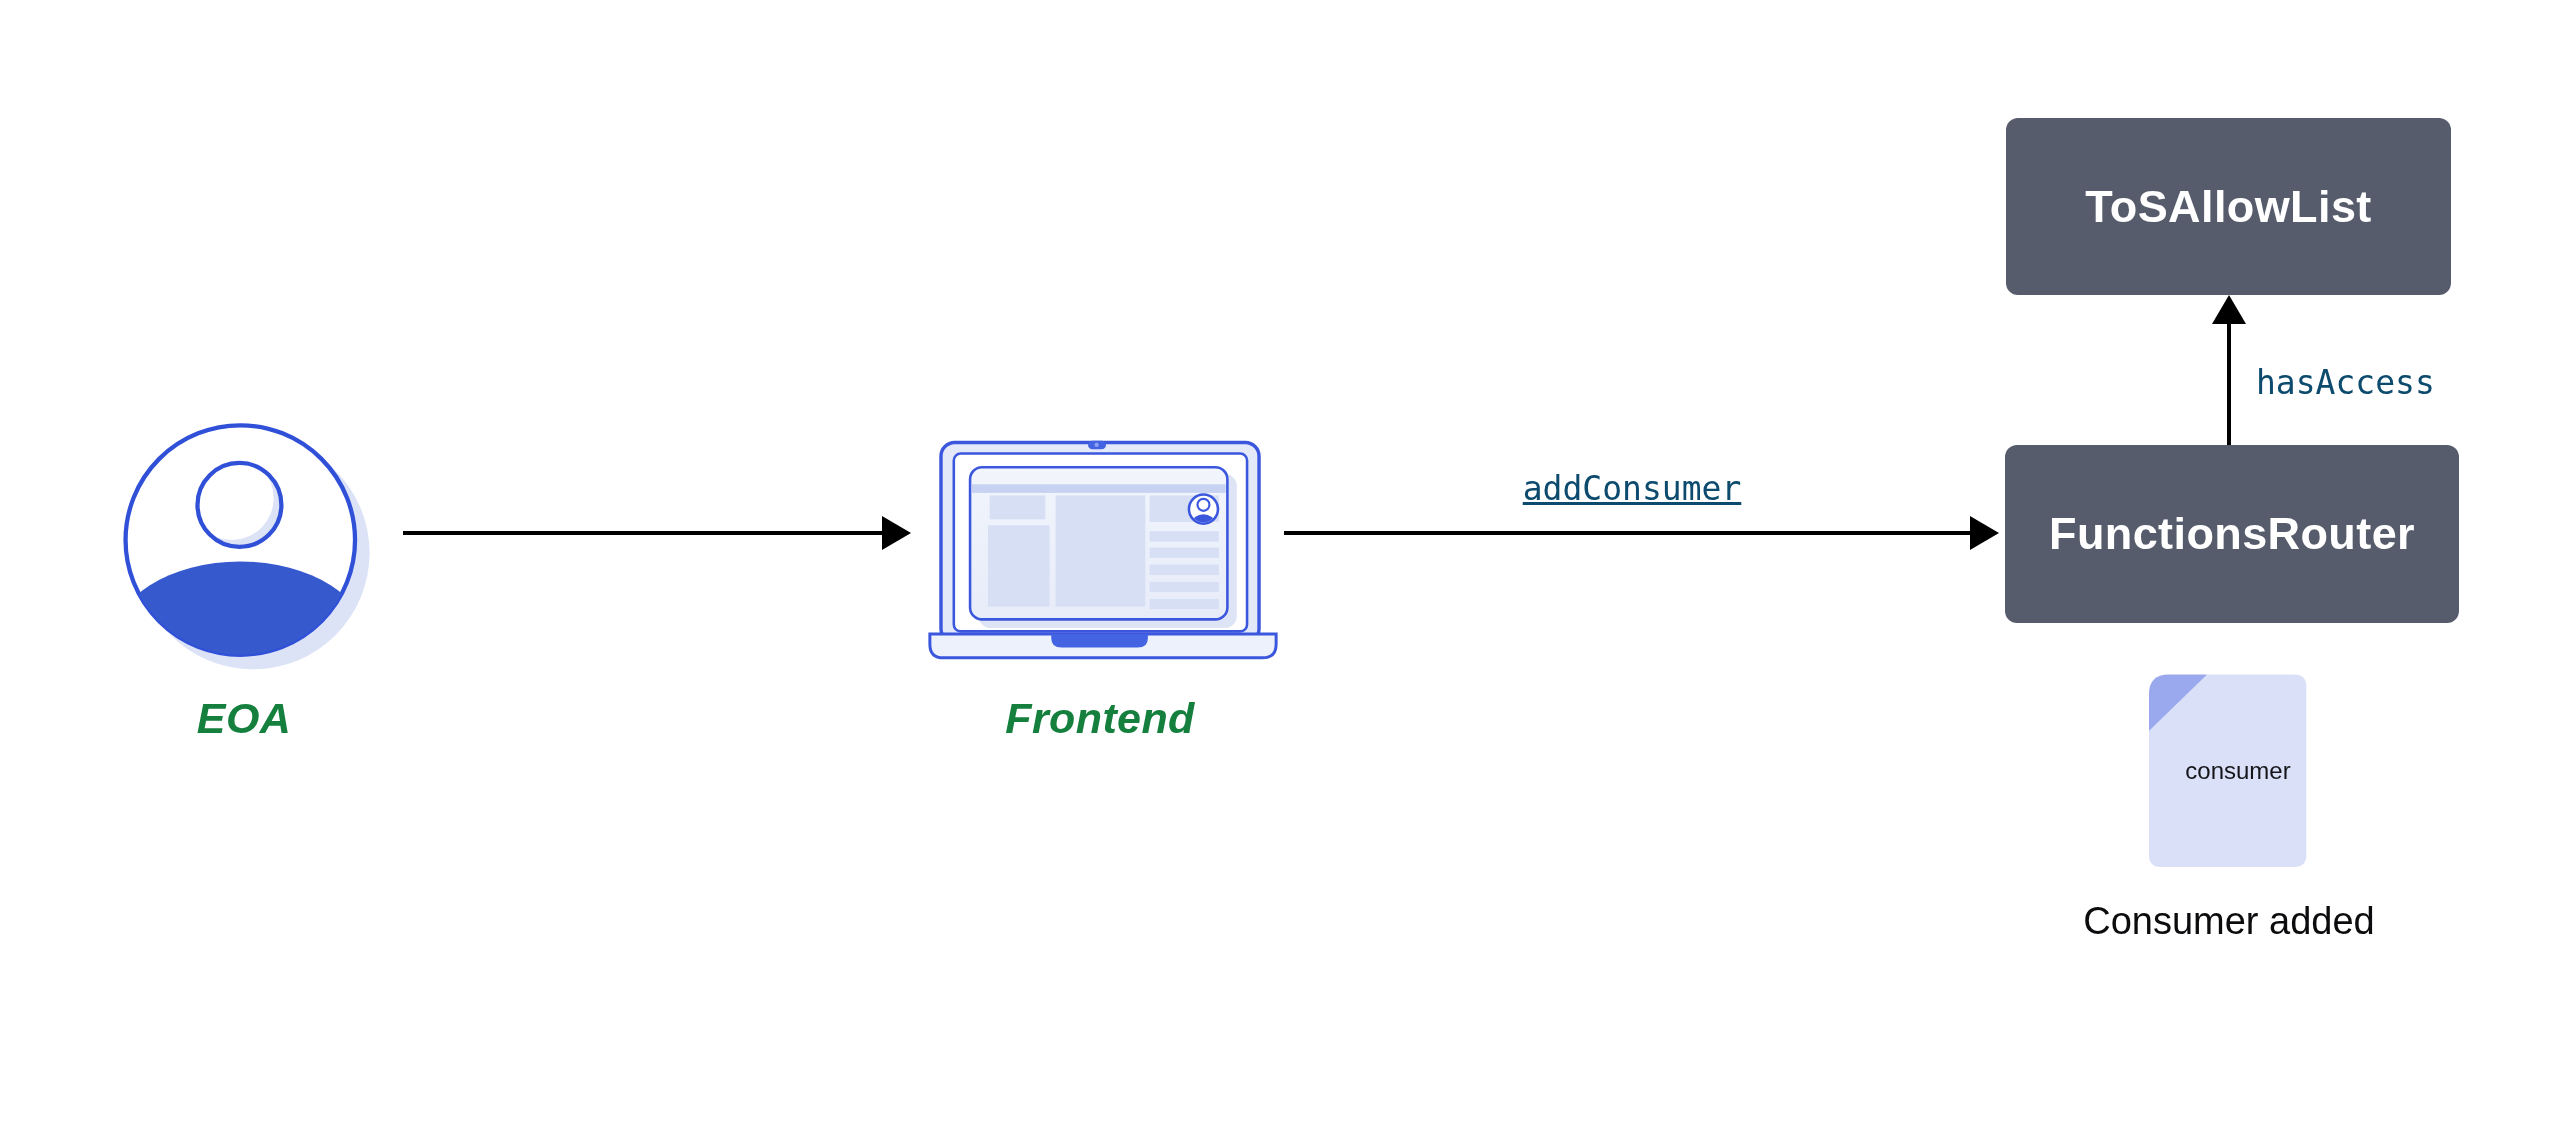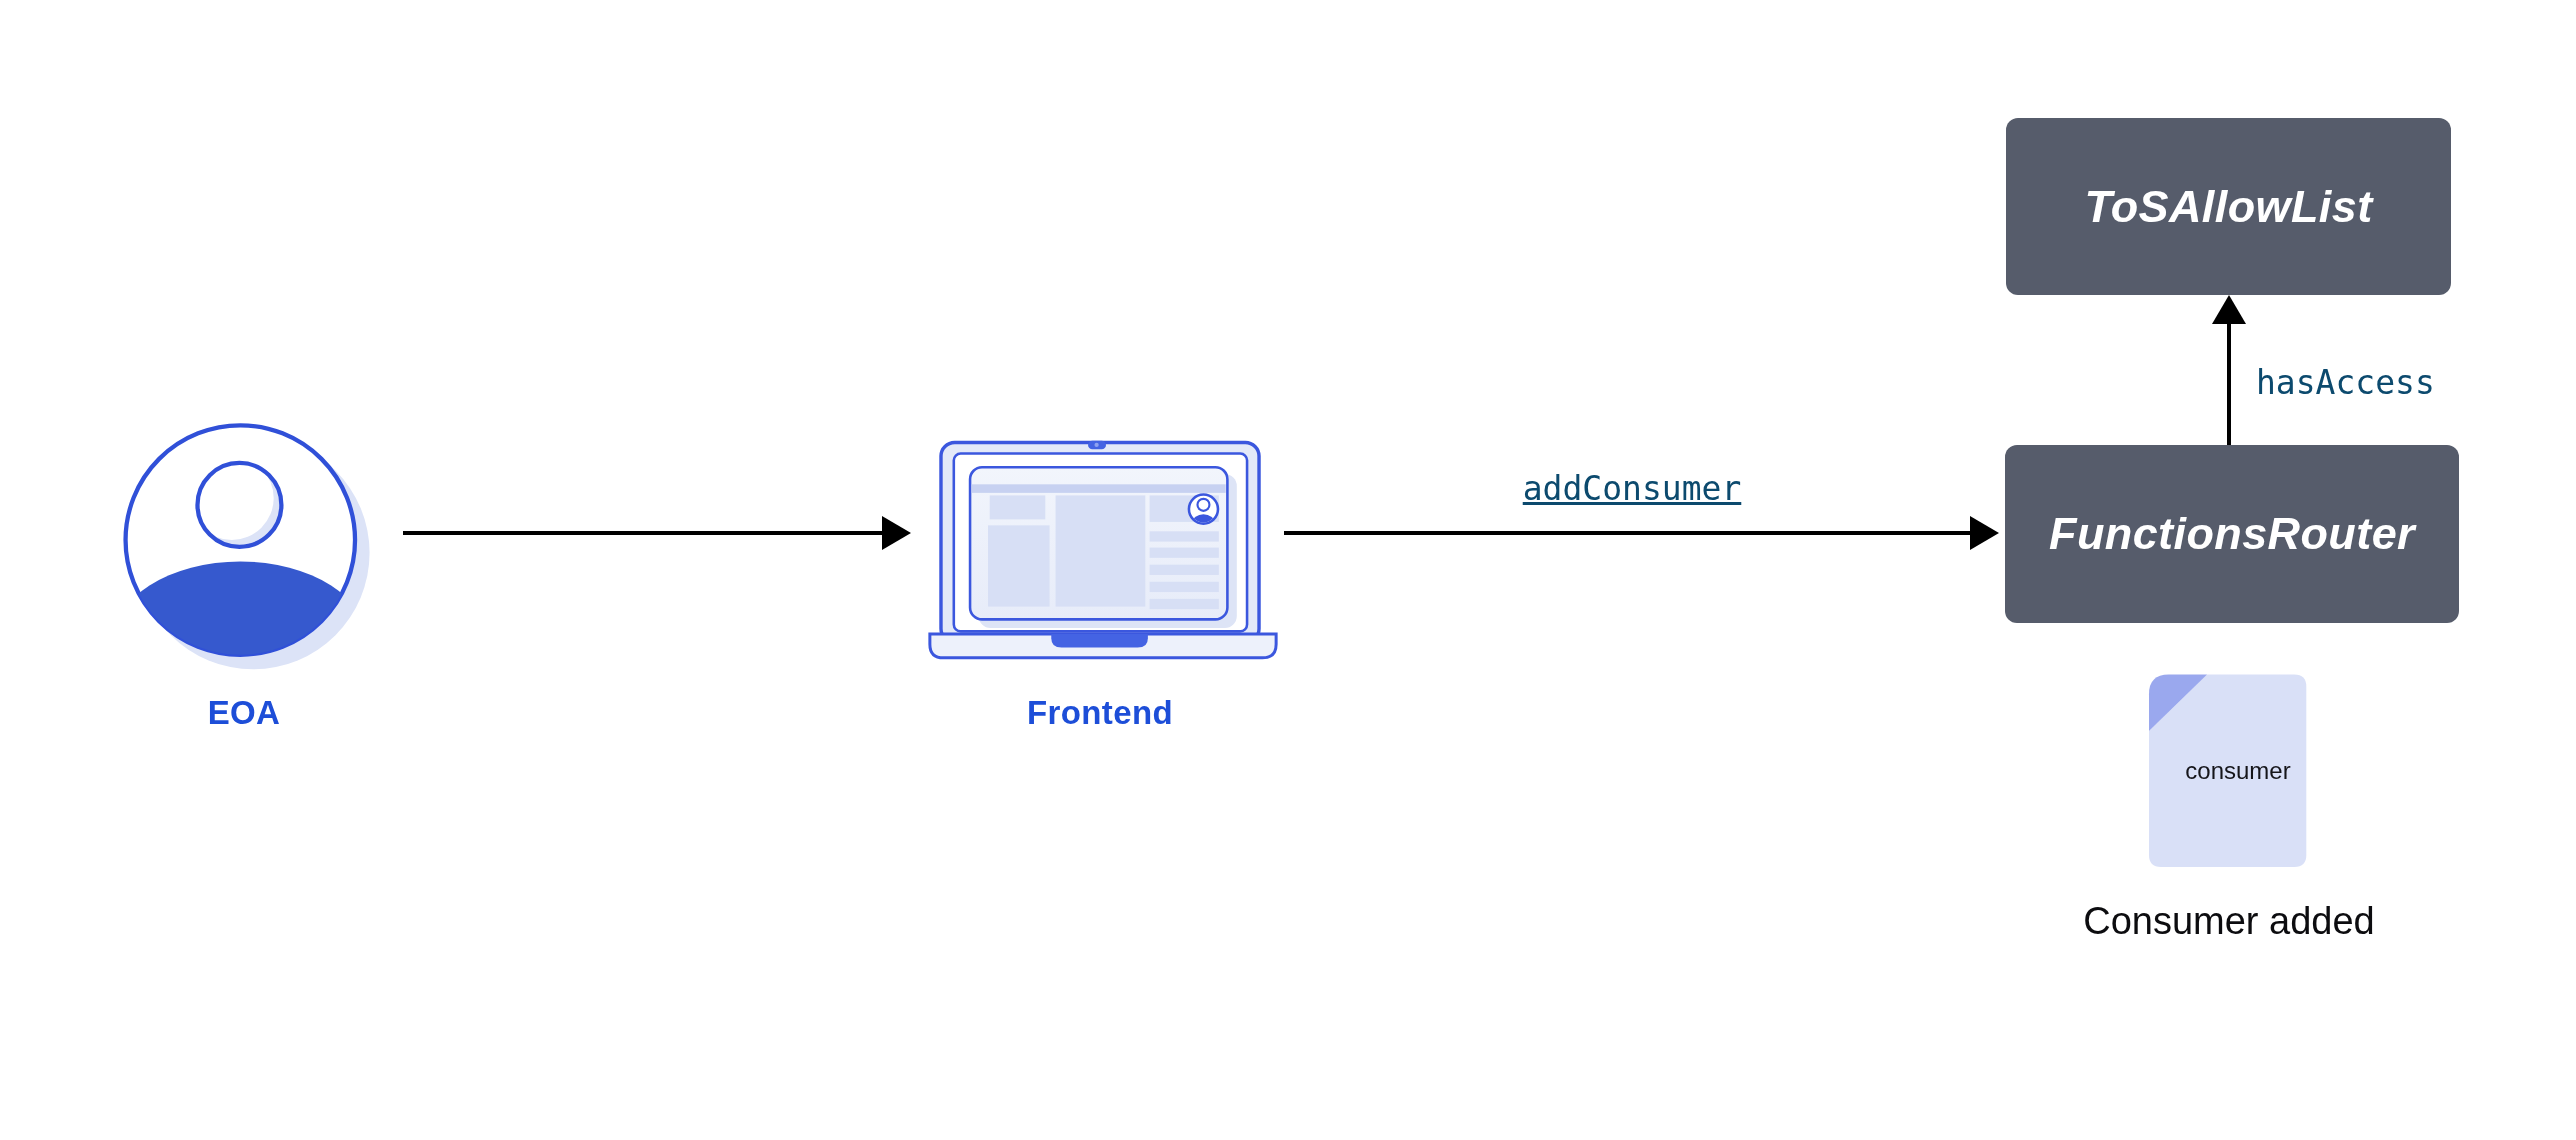--- a/index.html
+++ b/index.html
@@ -14,36 +14,36 @@
     background: #ffffff;
     overflow: hidden;
     font-family: "Liberation Sans", sans-serif;
   }
   .abs { position: absolute; }
 
   
   .node-label {
     position: absolute;
     transform: translateX(-50%);
-    font-size: 33px;
+    font-size: 43px;
     font-weight: bold;
-    color: #1d4ed8;
+    color: #15803d;
     letter-spacing: 0.4px;
     white-space: nowrap;
+    font-style: italic;
   }
 
   
   .contract-box {
     position: absolute;
     background: #565C6B;
     border-radius: 12px;
     display: flex;
     align-items: center;
     justify-content: center;
-    font-style: italic;
   }
   .contract-box .box-label {
     color: #ffffff;
     font-size: 45px;
     font-weight: bold;
     letter-spacing: 0.4px;
     white-space: nowrap;
   }
 
   

